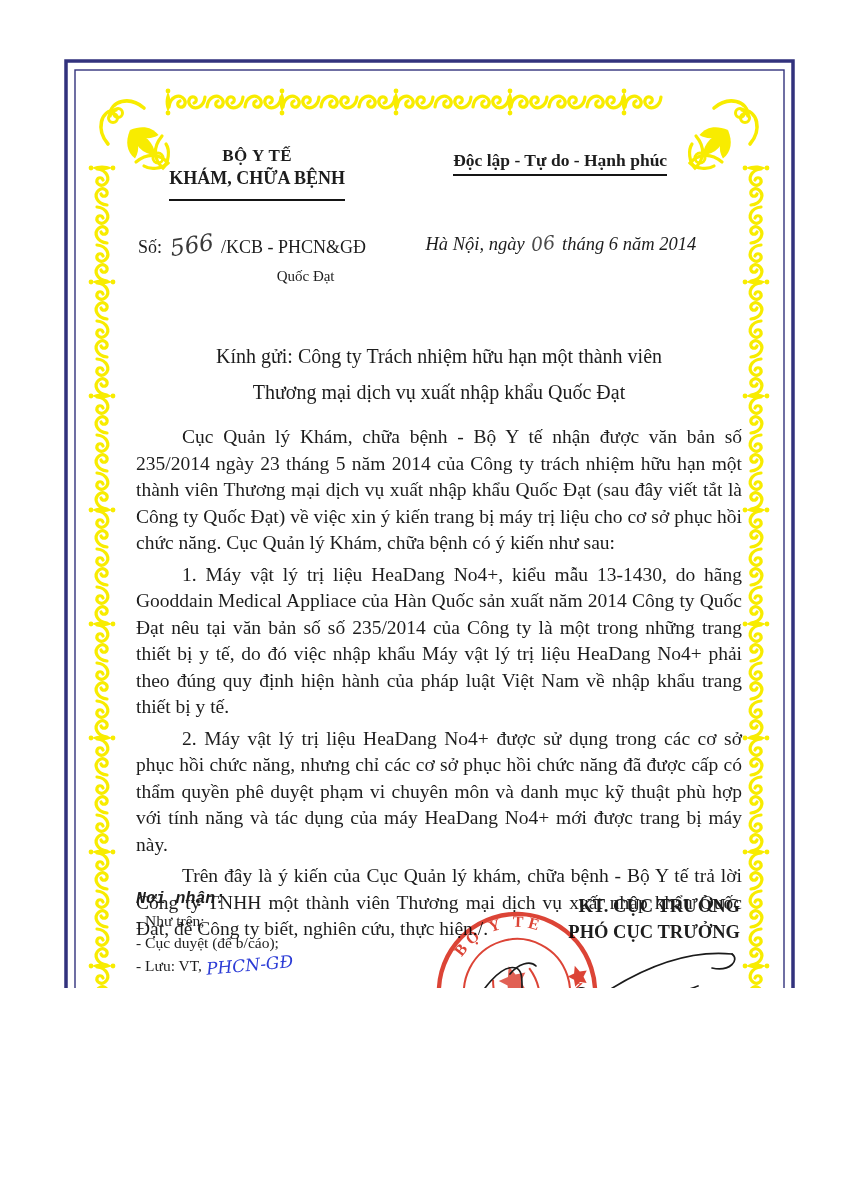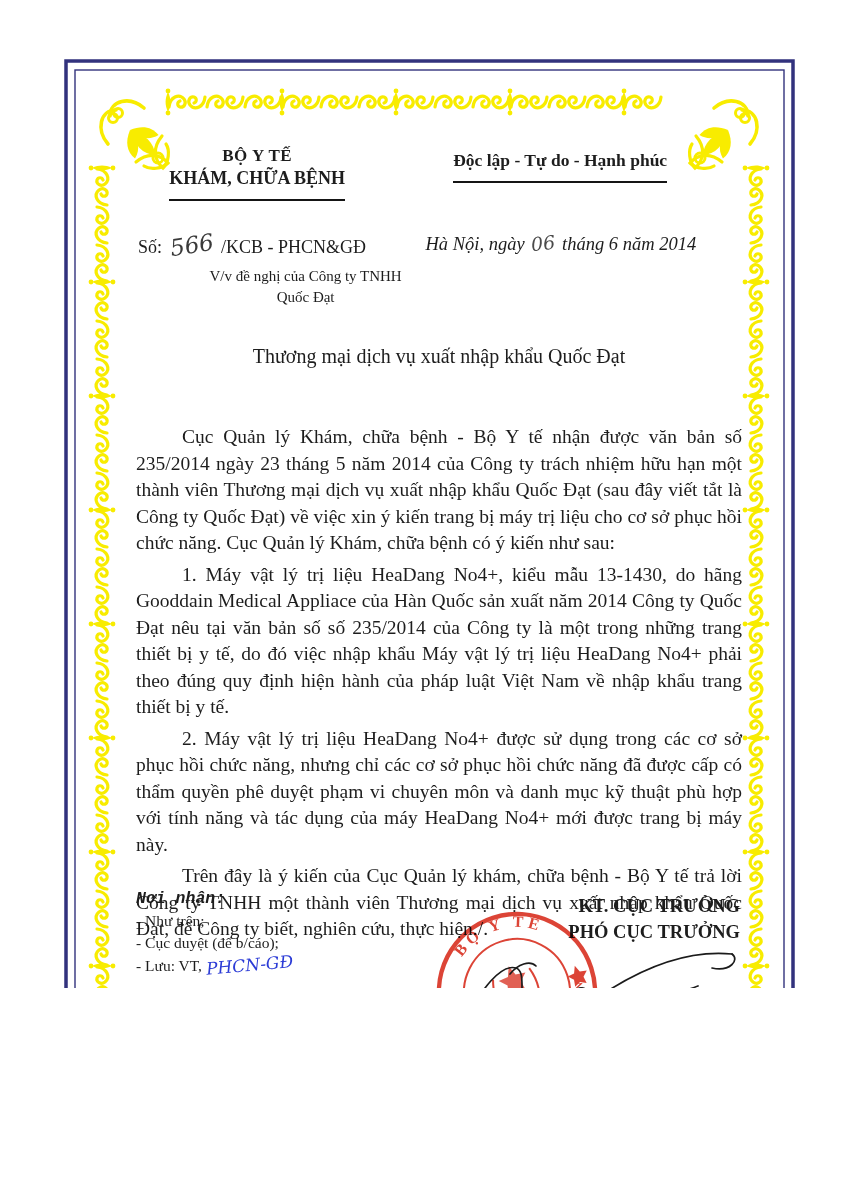--- a/index.html
+++ b/index.html
@@ -13,21 +13,21 @@
   
   .header-row{top:146px;display:flex;}
   .col-left{width:40%;text-align:center;}
   .col-right{width:60%;text-align:center;}
   .issuer-l1{font-weight:bold;font-size:17px;letter-spacing:.5px;}
   .issuer-l2{font-weight:bold;font-size:18px;margin-top:2px;}
   .issuer-l3{font-weight:bold;font-size:18px;margin-top:2px;display:inline-block;
              border-bottom:2px solid #151515;padding-bottom:10px;}
   .nat-l1{font-weight:bold;font-size:17px;white-space:nowrap;}
   .nat-l2{font-weight:bold;font-size:17.5px;margin-top:4px;display:inline-block;
-          border-bottom:2px solid #151515;padding-bottom:10px;}
+          border-bottom:2px solid #151515;padding-bottom:3px;}
 
   
   .meta-row{top:234px;display:flex;align-items:flex-start;}
   .doc-number{width:40%;text-align:left;font-size:18px;padding-left:2px;white-space:nowrap;}
   .hand{font-style:italic;display:inline-block;transform:rotate(-9deg);color:#3a3a3a;
         font-size:23px;line-height:1;padding:0 3px;font-family:"DejaVu Serif",serif;}
   .hand-day{font-style:italic;display:inline-block;transform:rotate(-6deg);color:#4a4a4a;
         font-size:19px;line-height:1;padding:0 2px;font-family:"DejaVu Serif",serif;}
   .dateline{width:60%;text-align:center;font-style:italic;font-size:18.5px;}
 
@@ -205,25 +205,25 @@
       <span>/KCB - PHCN&amp;GĐ</span>
     </div>
     <div class="dateline">
       <span>Hà Nội, ngày</span>
       <span class="hand-day">06</span>
       <span>tháng 6 năm 2014</span>
     </div>
   </div>
 
   <div class="content-block subject-block">
-    <div>V/v đề nghị của Công ty TNHH</div>
     <div>Quốc Đạt</div>
   </div>
 
   <div class="content-block recipient-block">
+    <div>Kính gửi: Công ty Trách nhiệm hữu hạn một thành viên</div>
     <div>Thương mại dịch vụ xuất nhập khẩu Quốc Đạt</div>
   </div>
 
   <div class="content-block body-block">
     <p>Cục Quản lý Khám, chữa bệnh - Bộ Y tế nhận được văn bản số 235/2014 ngày 23 tháng 5 năm 2014 của Công ty trách nhiệm hữu hạn một thành viên Thương mại dịch vụ xuất nhập khẩu Quốc Đạt (sau đây viết tắt là Công ty Quốc Đạt) về việc xin ý kiến trang bị máy trị liệu cho cơ sở phục hồi chức năng. Cục Quản lý Khám, chữa bệnh có ý kiến như sau:</p>
     <p>1. Máy vật lý trị liệu HeaDang No4+, kiểu mẫu 13-1430, do hãng Gooddain Medical Appliace của Hàn Quốc sản xuất năm 2014 Công ty Quốc Đạt nêu tại văn bản số số 235/2014 của Công ty là một trong những trang thiết bị y tế, do đó việc nhập khẩu Máy vật lý trị liệu HeaDang No4+ phải theo đúng quy định hiện hành của pháp luật Việt Nam về nhập khẩu trang thiết bị y tế.</p>
     <p>2. Máy vật lý trị liệu HeaDang No4+ được sử dụng trong các cơ sở phục hồi chức năng, nhưng chỉ các cơ sở phục hồi chức năng đã được cấp có thẩm quyền phê duyệt phạm vi chuyên môn và danh mục kỹ thuật phù hợp với tính năng và tác dụng của máy HeaDang No4+ mới được trang bị máy này.</p>
     <p>Trên đây là ý kiến của Cục Quản lý khám, chữa bệnh - Bộ Y tế trả lời Công ty TNHH một thành viên Thương mại dịch vụ xuất nhập khẩu Quốc Đạt, để Công ty biết, nghiên cứu, thực hiện./.</p>
   </div>
 

